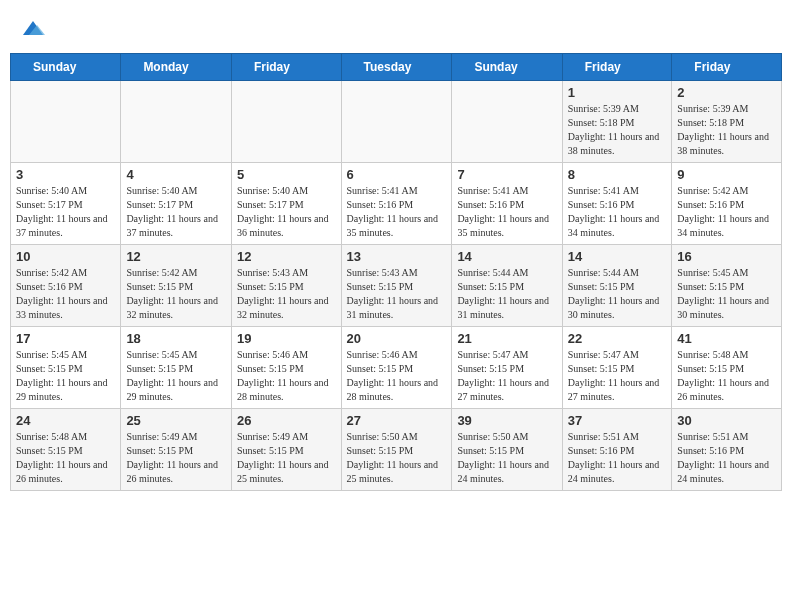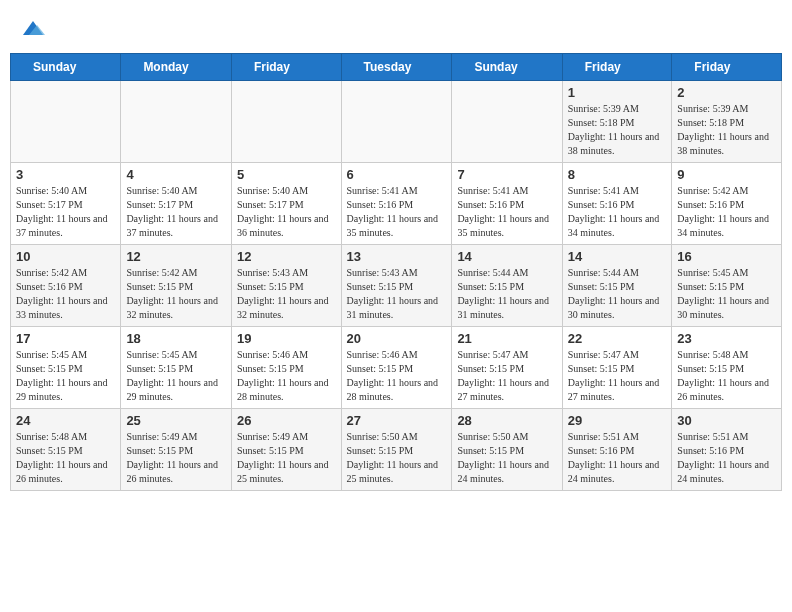--- a/index.html
+++ b/index.html
@@ -314,21 +314,21 @@
       </td>
         <td>
         <span class="day-number">22</span>
         <div class="day-info">
           <span>Sunrise: 5:47 AM</span><br>
           <span>Sunset: 5:15 PM</span><br>
           <span>Daylight: 11 hours and 27 minutes.</span>
         </div>
       </td>
         <td>
-        <span class="day-number">23</span>
+        <span class="day-number">41</span>
         <div class="day-info">
           <span>Sunrise: 5:48 AM</span><br>
           <span>Sunset: 5:15 PM</span><br>
           <span>Daylight: 11 hours and 26 minutes.</span>
         </div>
       </td>
       </tr>
       <tr>
         <td>
         <span class="day-number">24</span>
@@ -356,29 +356,29 @@
       </td>
         <td>
         <span class="day-number">27</span>
         <div class="day-info">
           <span>Sunrise: 5:50 AM</span><br>
           <span>Sunset: 5:15 PM</span><br>
           <span>Daylight: 11 hours and 25 minutes.</span>
         </div>
       </td>
         <td>
-        <span class="day-number">28</span>
+        <span class="day-number">39</span>
         <div class="day-info">
           <span>Sunrise: 5:50 AM</span><br>
           <span>Sunset: 5:15 PM</span><br>
           <span>Daylight: 11 hours and 24 minutes.</span>
         </div>
       </td>
         <td>
-        <span class="day-number">29</span>
+        <span class="day-number">37</span>
         <div class="day-info">
           <span>Sunrise: 5:51 AM</span><br>
           <span>Sunset: 5:16 PM</span><br>
           <span>Daylight: 11 hours and 24 minutes.</span>
         </div>
       </td>
         <td>
         <span class="day-number">30</span>
         <div class="day-info">
           <span>Sunrise: 5:51 AM</span><br>

